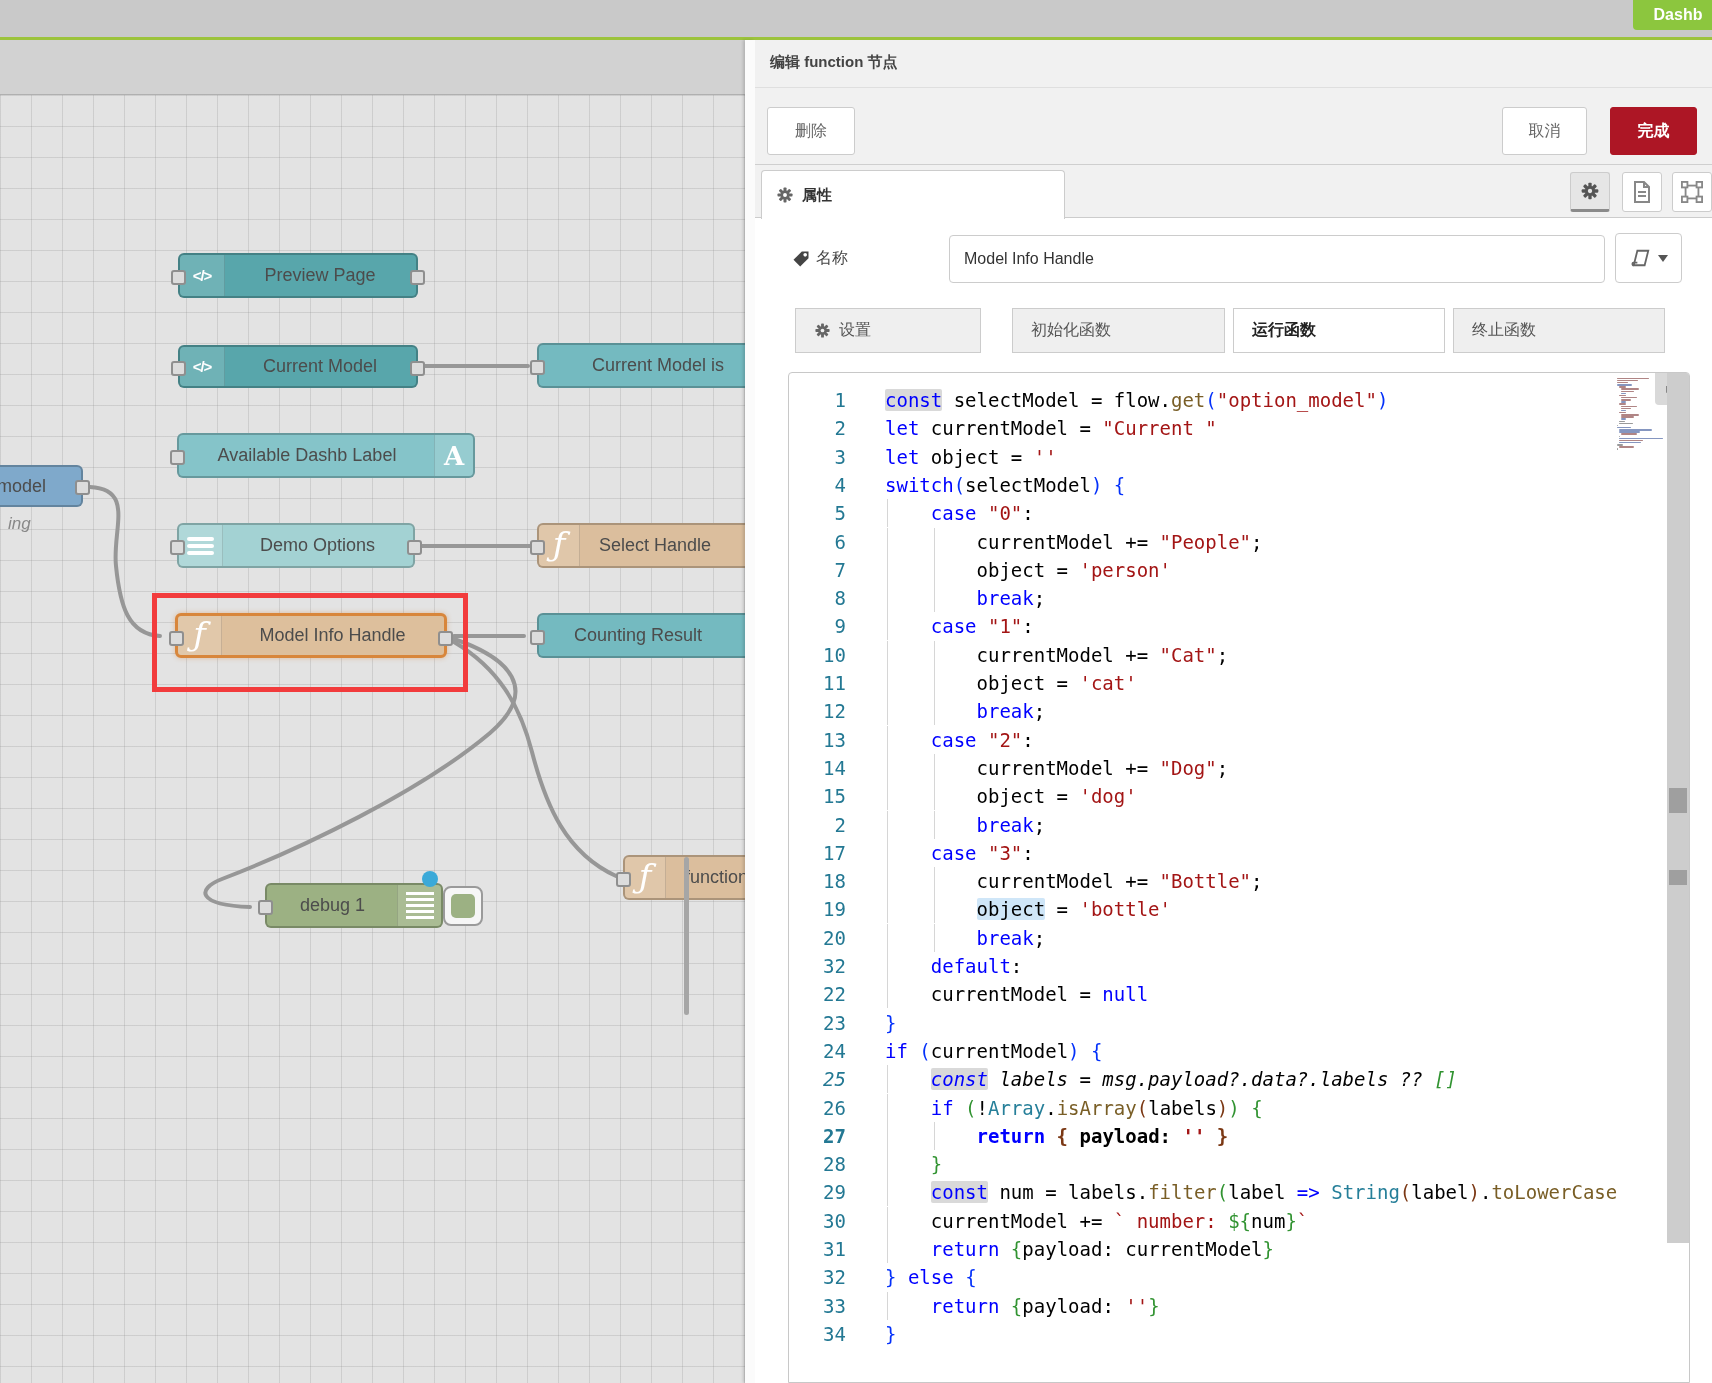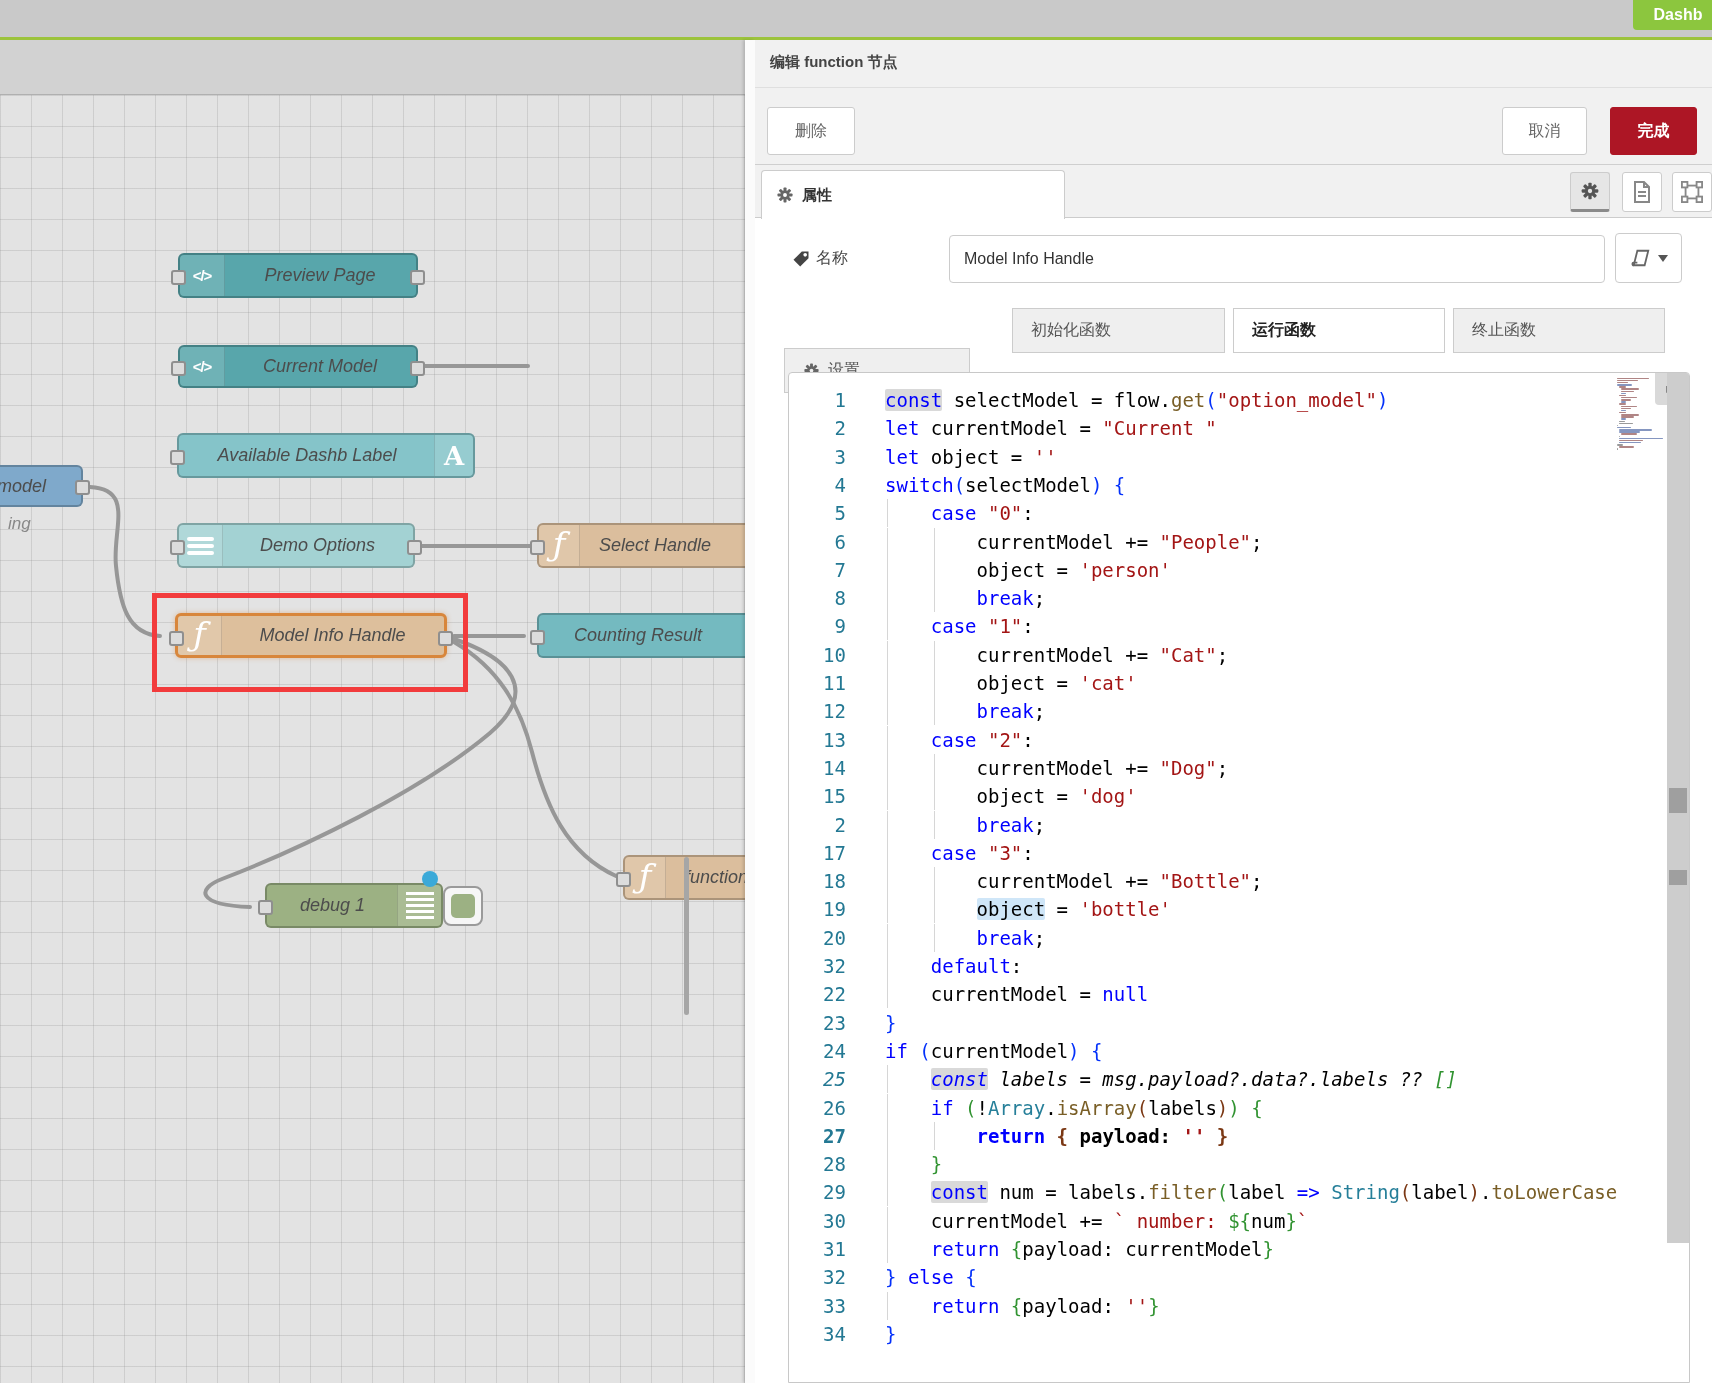--- a/index.html
+++ b/index.html
@@ -17,21 +17,21 @@
   #canvas{position:absolute;left:0;top:95px;width:745px;height:1288px;overflow:hidden;
           background-color:#e3e3e3;
           background-image:linear-gradient(rgba(150,150,150,.28) 1px,transparent 1px),
                            linear-gradient(90deg,rgba(150,150,150,.28) 1px,transparent 1px);
           background-size:31px 31px;}
   #wires{position:absolute;left:0;top:0;}
   .node{position:absolute;border-radius:6px;border:2px solid rgba(0,0,0,.22);
         box-sizing:border-box;}
   .node.selected{border:3px solid #D8863B;box-shadow:0 0 5px rgba(216,134,59,.45);}
   .node .nlabel{position:absolute;top:0;bottom:0;display:flex;align-items:center;
-        font-style:italic;font-size:18px;color:#4c4c4c;white-space:nowrap;}
+        font-size:18px;color:#4c4c4c;white-space:nowrap;}
   .iconblock{position:absolute;top:0;bottom:0;background:rgba(255,255,255,.14);
         display:flex;align-items:center;justify-content:center;color:#fff;}
   .iconblock.left{left:0;border-right:1px solid rgba(0,0,0,.12);border-radius:4px 0 0 4px;}
   .iconblock.right{right:0;border-left:1px solid rgba(0,0,0,.12);border-radius:0 4px 4px 0;}
   .port{position:absolute;width:15px;height:15px;background:#dcdcdc;border:2px solid #8f8f8f;
         border-radius:3px;box-sizing:border-box;}
   .f-glyph{font-family:"DejaVu Serif",serif;font-style:italic;font-size:34px;margin-top:-4px;}
   .code-glyph{font-weight:bold;font-size:15px;letter-spacing:-1px;}
   .A-glyph{font-family:"DejaVu Serif",serif;font-weight:bold;font-size:26px;}
   .bars span{display:block;width:27px;height:4px;border-radius:2px;background:#fff;margin:3px 0;}
@@ -126,20 +126,24 @@
         <div class="port" style="top: 14.5px; right: -9px;"></div>
       </div>
       <div class="node" style="left: 178px; top: 250px; width: 240px; height: 43px; background: rgb(88, 166, 171);">
         <div class="iconblock left" style="width: 44px;">
           <span class="code-glyph">&lt;/&gt;</span>
         </div>
         <span class="nlabel" style="left: 44px; right: 0px; justify-content: center;">Current Model</span>
         <div class="port" style="top: 13.5px; left: -9px;"></div>
         <div class="port" style="top: 13.5px; right: -9px;"></div>
       </div>
+      <div class="node" style="left: 537px; top: 248px; width: 330px; height: 45px; background: rgb(116, 186, 192);">
+        <span class="nlabel" style="left: 53px;">Current Model is</span>
+        <div class="port" style="top: 14.5px; left: -9px;"></div>
+      </div>
       <div class="node" style="left: 177px; top: 338px; width: 298px; height: 45px; background: rgb(133, 196, 201);">
         <div class="iconblock right" style="width: 38px;">
           <span class="A-glyph">A</span>
         </div>
         <span class="nlabel" style="left: 0px; right: 38px; justify-content: center;">Available Dashb Label</span>
         <div class="port" style="top: 14.5px; left: -9px;"></div>
       </div>
       <div class="node" style="left: 177px; top: 428px; width: 238px; height: 45px; background: rgb(163, 210, 211);">
         <div class="iconblock left" style="width: 43px;">
           <span class="bars">
@@ -266,21 +270,21 @@
       <svg width="22" height="20" viewBox="0 0 24 22">
         <path d="M4 19 L8 3 h12 l-4 16 z" fill="none" stroke="#666" stroke-width="2"></path>
         <path d="M4 19 c-2 0 -2 -3 0 -3 l4 0" fill="none" stroke="#666" stroke-width="2"></path>
       </svg>
       <svg width="10" height="7" viewBox="0 0 10 7">
           <path d="M0 0 h10 l-5 7 z" fill="#555"></path>
         </svg>
     </div>
 
     <div id="ftabs">
-        <div class="ftab" style="left: 29px; width: 186px; margin-top: 40px;">
+        <div class="ftab" style="left: 40px; width: 186px;">
           <svg width="17" height="17" viewBox="0 0 24 24" style="margin-right:8px;">
             <g fill="#666">
               <rect x="10" y="2" width="4" height="20" rx="1"></rect>
               <rect x="2" y="10" width="20" height="4" rx="1"></rect>
               <rect x="10" y="2" width="4" height="20" rx="1" transform="rotate(45 12 12)"></rect>
               <rect x="2" y="10" width="20" height="4" rx="1" transform="rotate(45 12 12)"></rect>
               <circle cx="12" cy="12" r="6"></circle>
               <circle cx="12" cy="12" r="2.6" fill="#efefef"></circle>
             </g>
           </svg>

